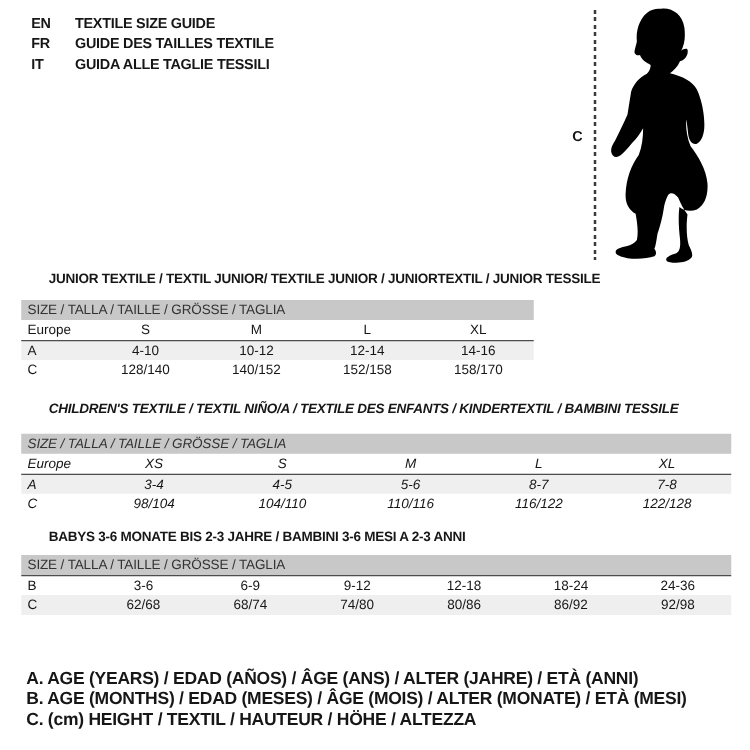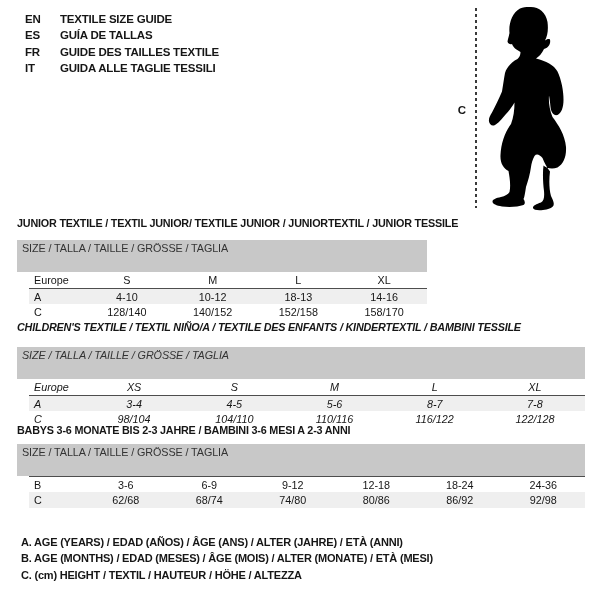--- a/index.html
+++ b/index.html
@@ -27,52 +27,48 @@
   }
   .baby-svg { position:absolute; left:487px; top:5px; }
 
   
   .section { position:absolute; left:17px; }
   .section-junior   { top:217px; }
   .section-children { top:321px;font-style:italic; }
   .section-babies   { top:424px; }
 
   .section-title { font-size:10.8px; font-weight:bold; line-height:13px;
-                   letter-spacing:-0.2px; white-space:nowrap; }
+                   letter-spacing:-0.2px; white-space:nowrap;margin-left:22px; }
 
   .section-junior   .size-table { width:410px; margin-top:10px; }
   .section-children .size-table { width:568px; margin-top:13px; }
   .section-babies   .size-table { width:568px; margin-top:7px;  }
 
   .size-bar {
-    height:32px; line-height:16px; padding-left:5px; box-sizing:border-box;
+    height:16px; line-height:16px; padding-left:5px; box-sizing:border-box;
     background:#c8c8c8; color:#333333; font-size:10.8px; letter-spacing:-0.1px;
   }
-  .trow { display:grid; height:16px; align-items:center; font-size:10.8px;margin-left:12px; }
+  .trow { display:grid; height:16px; align-items:center; font-size:10.8px; }
   .trow.first-data { border-top:1px solid #4d4d4d; box-sizing:border-box; }
   .trow.shaded { background:#efefef; }
   .cell-label { padding-left:5px; text-align:left; }
   .cell { text-align:center; }
 
   
   .footnotes { position:absolute; left:21px; top:534px; }
-  .footnote  { font-size:11px; font-weight:bold; line-height:16.3px;
+  .footnote  { font-size:14px; font-weight:bold; line-height:16.3px;
                letter-spacing:-0.2px; white-space:nowrap; }
 </style>
 </head>
 <body>
 
 <div class="lang-block" id="langs">
     <div class="lang-row">
       <span class="lang-code">EN</span>
       <span class="lang-title">TEXTILE SIZE GUIDE</span>
-    </div>
-    <div class="lang-row">
-      <span class="lang-code">ES</span>
-      <span class="lang-title">GUÍA DE TALLAS</span>
     </div>
     <div class="lang-row">
       <span class="lang-code">FR</span>
       <span class="lang-title">GUIDE DES TAILLES TEXTILE</span>
     </div>
     <div class="lang-row">
       <span class="lang-code">IT</span>
       <span class="lang-title">GUIDA ALLE TAGLIE TESSILI</span>
     </div>
   </div>
@@ -143,21 +139,21 @@
           <div class="cell-label">Europe</div>
           <div class="cell">S</div>
           <div class="cell">M</div>
           <div class="cell">L</div>
           <div class="cell">XL</div>
         </div>
         <div class="trow first-data shaded" style="grid-template-columns: 55px repeat(4, 1fr); border-top-color: rgb(77, 77, 77); background: rgb(239, 239, 239);">
           <div class="cell-label">A</div>
           <div class="cell">4-10</div>
           <div class="cell">10-12</div>
-          <div class="cell">18-13</div>
+          <div class="cell">12-14</div>
           <div class="cell">14-16</div>
         </div>
         <div class="trow" style="grid-template-columns: 55px repeat(4, 1fr);">
           <div class="cell-label">C</div>
           <div class="cell">128/140</div>
           <div class="cell">140/152</div>
           <div class="cell">152/158</div>
           <div class="cell">158/170</div>
         </div>
       </div>

